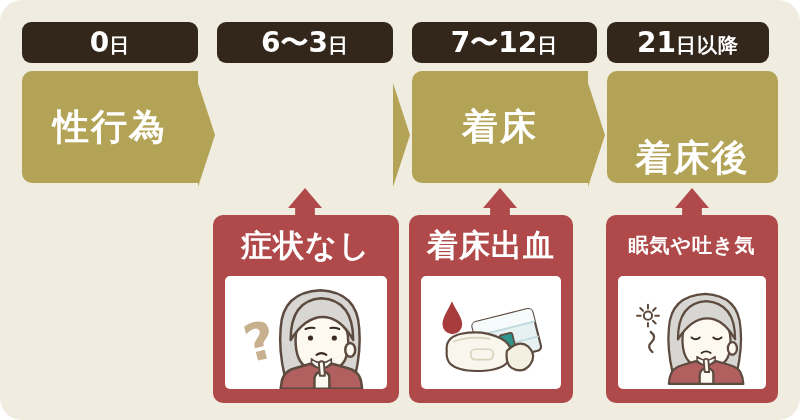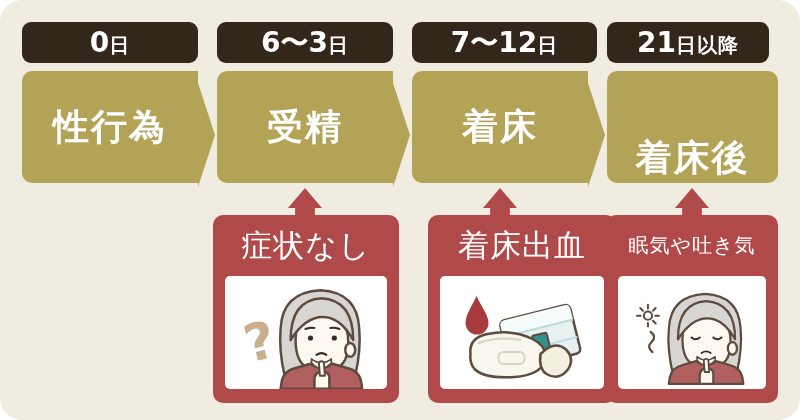--- a/index.html
+++ b/index.html
@@ -21,21 +21,21 @@
   .stage-tip{position:absolute;top:83px;width:17px;height:104px;background:#b3a356;
     clip-path:polygon(0 0,100% 50%,0 100%);}
 
   
   .up-arrow{position:absolute;top:188px;width:34px;height:28px;background:#b04a4a;
     clip-path:polygon(50% 0,100% 71%,79% 71%,79% 100%,21% 100%,21% 71%,0 71%);}
 
   
   .symptom-card{position:absolute;top:215px;height:188px;background:#b04a4a;border-radius:10px;}
   .symptom-title{height:61px;display:flex;align-items:center;justify-content:center;
-    color:#ffffff;font-weight:normal;font-size:31px;letter-spacing:1px;
+    color:#ffffff;font-weight:bold;font-size:31px;letter-spacing:1px;
     padding:0 20px;white-space:nowrap;overflow:hidden;}
   .symptom-panel{position:absolute;left:12px;right:12px;top:61px;height:113px;
     background:#ffffff;border-radius:5px;overflow:hidden;}
   .symptom-panel svg{display:block;width:100%;height:100%;}
 </style>
 </head>
 <body>
 
 <div class="canvas">
   <div class="board">
@@ -50,23 +50,20 @@
         <span class="day-label-text"><span class="digits">7〜12</span>日</span>
       </div>
     <div class="day-badge" style="left:607px;width:162px">
         <span class="day-label-text"><span class="digits">21</span>日以降</span>
       </div>
 
     <div class="stage-block" style="left:22px;width:176px">
         <span>性行為</span>
       </div>
     <div class="stage-tip" style="left:198px"></div>
-    <div class="stage-block" style="left:217px;width:176px">
-        <span>受精</span>
-      </div>
     <div class="stage-tip" style="left:393px"></div>
     <div class="stage-block" style="left:412px;width:176px">
         <span>着床</span>
       </div>
     <div class="stage-tip" style="left:588px"></div>
     <div class="stage-block rounded" style="left:607px;width:171px">
         <span>着床後</span>
       </div>
 
     <div class="up-arrow" style="left:288px"></div>
@@ -92,21 +89,21 @@
             <circle cx="110" cy="62" r="2.6" fill="#3a2b20" stroke="none"></circle>
             <path d="M81,53 q5,-2 9,-1"></path>
             <path d="M106,52 q4,-1 9,1"></path>
             <path d="M92,79 Q97,75.5 102,79"></path>
           </g>
           <text x="20" y="84" font-size="52" font-weight="bold" fill="#c8af8e" transform="rotate(-14 34 66)">?</text>
         </svg>
       </div>
     </div>
 
-    <div class="symptom-card" style="left:428px;width:188px">
+    <div class="symptom-card" style="left:409px;width:164px">
       <div class="symptom-title fit">着床出血</div>
       <div class="symptom-panel">
         <svg viewBox="0 0 163 113">
           <path d="M36,20 C31,31 25,39 25,47 A11.5,11.5 0 0 0 48,47 C48,39 41,31 36,20 Z" fill="#a83c3c"></path>
           <g transform="rotate(-14 100 62)" stroke="#5d4b3f" stroke-width="2.5" stroke-linejoin="round">
             <rect x="64" y="36" width="72" height="50" rx="5" fill="#e7f1f2"></rect>
             <path d="M64,52 L136,52 L136,41 Q136,36 131,36 L69,36 Q64,36 64,41 Z" fill="#f5fafa" stroke="none"></path>
             <path d="M64,52 L136,52" stroke="#bdd8db" stroke-width="2"></path>
             <path d="M64,70 L136,70" stroke="#c2dcdf" stroke-width="2"></path>
             <rect x="92" y="58" width="15" height="21" rx="2" fill="#2f958a" stroke-width="2"></rect>

